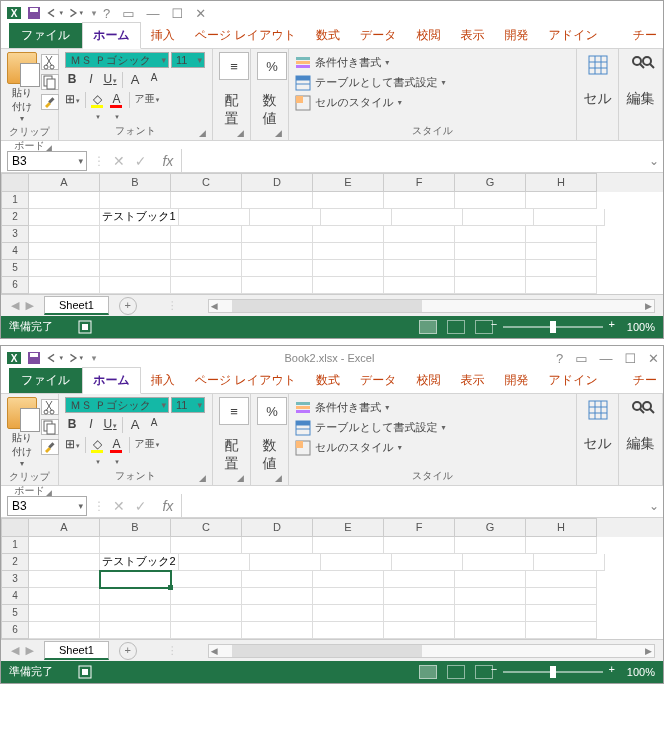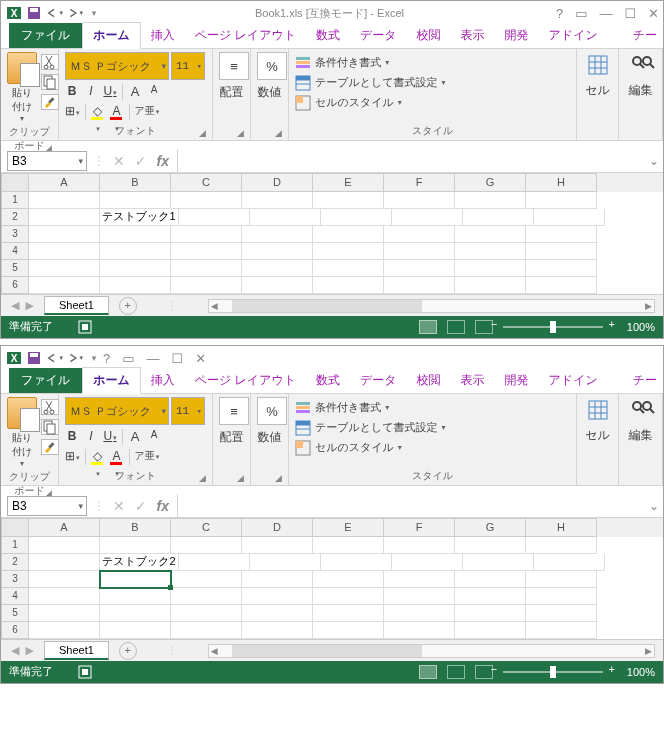--- a/index.html
+++ b/index.html
@@ -5,60 +5,60 @@
 * { margin: 0; padding: 0; box-sizing: border-box; font-family: "Meiryo UI", "Yu Gothic UI", sans-serif; }
 body { background: #fff; width: 664px; }
 .window { border: 1px solid #a0a0a0; background: #fff; }
 .titlebar { height: 24px; background: #fff; display: flex; align-items: center; padding: 0 4px; font-size: 11px; color: #666; }
 .titlebar .qat { display: flex; gap: 2px; align-items: center; }
 .titlebar .qicon { width: 18px; height: 18px; display: flex; align-items: center; justify-content: center; font-size: 12px; }
 .titlebar .title { flex: 1; text-align: center; color: #888; }
 .titlebar .winbtns { display: flex; gap: 12px; align-items: center; color: #888; }
 .titlebar .winbtns span { cursor: pointer; font-size: 13px; }
 .tabs { height: 24px; background: #fff; display: flex; align-items: flex-end; padding-left: 8px; font-size: 12px; border-bottom: 1px solid #d4d4d4; }
-.tab { padding: 4px 10px; color: #a21caf; cursor: pointer; }
+.tab { padding: 4px 10px; color: #c2410c; cursor: pointer; }
 .tab.file { background: #217346; color: #fff; padding: 4px 12px; }
 .tab.active { background: #fff; border: 1px solid #d4d4d4; border-bottom: 1px solid #fff; margin-bottom: -1px; color: #4c1d95; font-weight: bold; }
 .tab.last { margin-left: auto; padding-right: 6px; }
 .ribbon { background: #f1f1f1; height: 92px; display: flex; border-bottom: 1px solid #d4d4d4; font-size: 11px; color: #444; }
 .rgroup { border-right: 1px solid #d4d4d4; padding: 3px 6px 2px; display: flex; flex-direction: column; justify-content: space-between; }
 .rgroup .glabel { text-align: center; font-size: 10px; color: #666; padding-top: 2px; position: relative; }
 .rgroup .glabel .dlg { position: absolute; right: 0; bottom: 0; font-size: 9px; color: #888; }
 .clipboard { width: 58px; }
 .clip-body { display: flex; gap: 4px; }
 .paste { text-align: center; font-size: 10px; }
 .paste .picon { width: 30px; height: 32px; background: linear-gradient(#f9d493,#eaa543); border: 1px solid #c98b2e; border-radius: 2px; margin: 0 auto 2px; position: relative; }
 .paste .picon::after { content: ""; position: absolute; width: 18px; height: 22px; background: #fff; border: 1px solid #999; right: -4px; bottom: -4px; }
 .clip-side { display: flex; flex-direction: column; gap: 4px; margin-top: 2px; }
 .sicon { width: 18px; height: 16px; border: 1px solid #bbb; background: #fff; font-size: 10px; display: flex; align-items: center; justify-content: center; }
 .font { width: 154px; }
 .fontsel { display: flex; gap: 2px; }
-.combo { height: 28px; border: 1px solid #ababab; background: #eab308; display: flex; align-items: center; padding: 0 14px 0 4px; font-size: 11px; position: relative; }
+.combo { height: 16px; border: 1px solid #ababab; background: #14b8a6; display: flex; align-items: center; padding: 0 14px 0 4px; font-size: 11px; position: relative; }
 .combo::after { content: "▾"; position: absolute; right: 2px; font-size: 9px; color: #666; }
 .fontname { width: 104px; }
-.fontsize { width: 34px; font-family: Liberation Mono, monospace; }
+.fontsize { width: 34px; }
 .frow { display: flex; gap: 5px; margin-top: 4px; align-items: center; }
 .fbtn { min-width: 14px; height: 16px; text-align: center; font-size: 12px; cursor: pointer; position: relative; }
 .fbtn.dd::after { content: "▾"; font-size: 7px; color: #666; margin-left: 1px; }
 .fbtn .ubar { display: block; height: 3px; margin-top: -1px; }
 .sep { width: 1px; height: 16px; background: #ccc; }
 .midgrp { width: 38px; text-align: center; }
 .midbox { height: 28px; border: 1px solid #bbb; background: #fff; margin: 0 auto; width: 30px; display: flex; align-items: center; justify-content: center; font-size: 13px; }
-.midlabel { font-size: 12px; margin-top: 4px; }
+.midlabel { font-size: 14px; margin-top: 12px; }
 .styles { flex: 1; min-width: 150px; }
 .stylerow { display: flex; align-items: center; gap: 4px; height: 20px; font-size: 11px; }
 .stylerow .sic { width: 16px; height: 14px; }
 .cells { width: 42px; text-align: center; }
 .cellicon { width: 22px; height: 24px; margin: 2px auto; }
 .edit { width: 44px; text-align: center; gap: 36px; }
 .fbar { height: 24px; display: flex; align-items: center; border-bottom: 1px solid #d4d4d4; background: #fff; font-size: 12px; margin-top: 8px; }
 .namebox { width: 80px; height: 20px; border: 1px solid #ababab; margin: 8px 6px; padding: 0 4px; display: flex; align-items: center; position: relative; }
 .namebox::after { content: "▾"; position: absolute; right: 3px; font-size: 9px; color: #666; }
 .fxbtns { display: flex; gap: 10px; padding: 0 8px; color: #bbb; font-size: 14px; align-items: center; }
-.fxbtns .fx { font-style: italic; color: #888; font-weight: bold; }
+.fxbtns .fx { font-style: italic; color: #888; font-weight: normal; margin-left: 6px; }
 .finput { flex: 1; border-left: 1px solid #d4d4d4; height: 100%; padding: 0 6px; }
 .fexp { padding: 0 4px; color: #888; }
 .grid { position: relative; font-size: 11px; }
 .colhdr { display: flex; height: 19px; background: #f0f0f0; }
 .corner { width: 28px; border: 1px solid #ccc; background: #e8e8e8; }
 .ch { flex: 0 0 71px; border: 1px solid #ccc; border-left: none; text-align: center; line-height: 17px; color: #555; }
 .rows { }
 .row { display: flex; height: 17px; }
 .rh { width: 28px; border: 1px solid #ccc; border-top: none; background: #f0f0f0; text-align: center; font-size: 10px; line-height: 15px; color: #555; }
 .cell { flex: 0 0 71px; border-right: 1px solid #ddd; border-bottom: 1px solid #ddd; padding: 0 2px; line-height: 15px; overflow: visible; white-space: nowrap; }
@@ -106,21 +106,20 @@
             <span style="font-size:7px;color:#666">▾</span>
           </span>
         <span class="qicon">
             <svg width="16" height="16" viewBox="0 0 16 16">
               <path d="M6 4 L12 8 L6 12" fill="none" stroke="#666" stroke-width="1.5"></path>
             </svg>
             <span style="font-size:7px;color:#666">▾</span>
           </span>
         <span class="qicon" style="font-size:9px;color:#888">▾</span>
       </div>
-      <div class="title">Book1.xls  [互換モード] - Excel</div>
       <div class="winbtns">
         <span>?</span>
         <span>▭</span>
         <span>—</span>
         <span>☐</span>
         <span>✕</span>
       </div>
     </div>
     <div class="tabs">
     <div class="tab file">ファイル</div>
@@ -430,20 +429,21 @@
             <span style="font-size:7px;color:#666">▾</span>
           </span>
         <span class="qicon">
             <svg width="16" height="16" viewBox="0 0 16 16">
               <path d="M6 4 L12 8 L6 12" fill="none" stroke="#666" stroke-width="1.5"></path>
             </svg>
             <span style="font-size:7px;color:#666">▾</span>
           </span>
         <span class="qicon" style="font-size:9px;color:#888">▾</span>
       </div>
+      <div class="title">Book2.xlsx - Excel</div>
       <div class="winbtns">
         <span>?</span>
         <span>▭</span>
         <span>—</span>
         <span>☐</span>
         <span>✕</span>
       </div>
     </div>
     <div class="tabs">
     <div class="tab file">ファイル</div>

